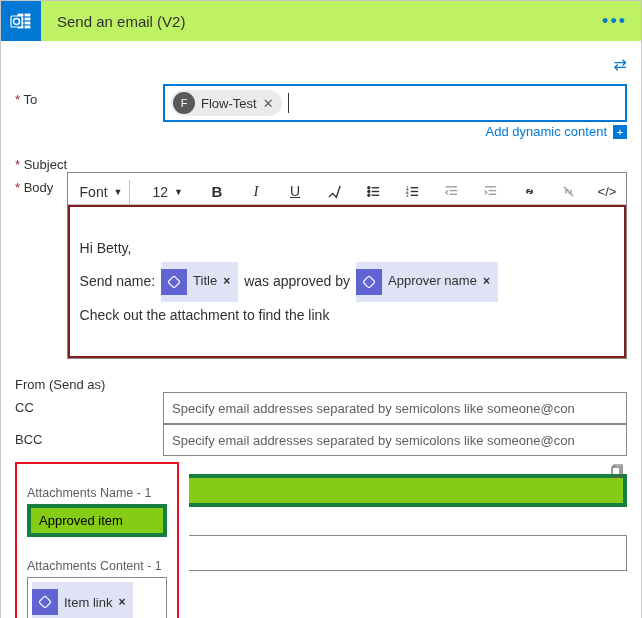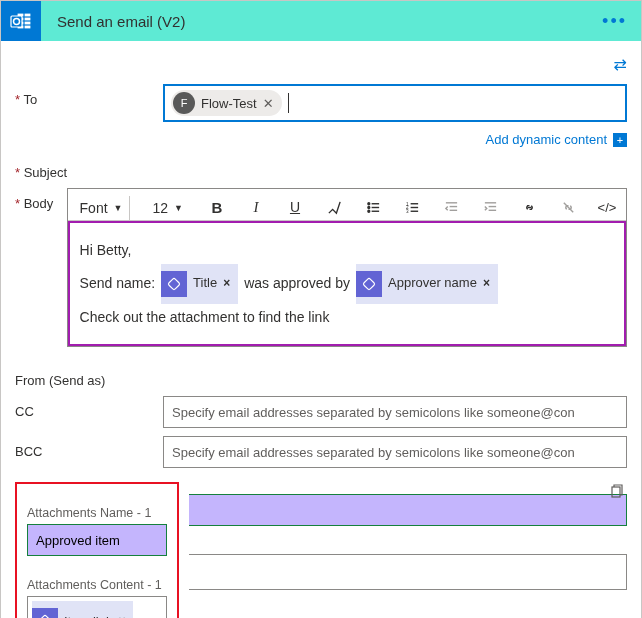--- a/index.html
+++ b/index.html
@@ -1,26 +1,26 @@
 <!DOCTYPE html>
 <html><head>
 <meta charset="utf-8">
 <style>
   * { box-sizing: border-box; font-family: "Segoe UI", -apple-system, sans-serif; }
   body { margin: 0; padding: 0; width: 642px; background: #fff; font-size: 13px; color: #323130; }
   .card { border: 1px solid #c8c6c4; }
-  .header { background: #5eead4; display: flex; align-items: center; height: 40px; padding: 0 14px 0 0; }
+  .header { background: #bef264; display: flex; align-items: center; height: 40px; padding: 0 14px 0 0; }
   .app-icon { width: 40px; height: 40px; background: #0078d4; display: flex; align-items: center; justify-content: center; color: #fff; }
   .app-icon svg { width: 24px; height: 24px; }
   .header-title { flex: 1; font-size: 15px; color: #323130; padding-left: 16px; }
   .header-more { color: #0078d4; font-size: 18px; letter-spacing: 2px; cursor: pointer; }
   .body { padding: 10px 14px; }
   .sync-row { text-align: right; padding: 4px 0 10px; }
   .sync-icon { color: #0078d4; font-size: 16px; cursor: pointer; }
-  .row { display: flex; align-items: flex-start; margin-bottom: 8px; }
+  .row { display: flex; align-items: flex-start; }
   .label { width: 148px; padding-top: 8px; font-size: 13px; color: #323130; }
   .label.req::before { content: "* "; color: #a4262c; }
   .field { flex: 1; }
   .input, .input-box { border: 1px solid #8a8886; width: 100%; min-height: 32px; font-size: 13px; padding: 5px 8px; background: #fff; }
   .input::placeholder { color: #605e5c; }
   .to-box { border: 2px solid #0078d4; min-height: 38px; display: flex; align-items: center; gap: 6px; padding: 3px 6px; }
   .chip { background: #edebe9; border-radius: 16px; display: inline-flex; align-items: center; height: 26px; padding: 0 8px 0 2px; gap: 6px; font-size: 13px; }
   .chip .avatar { width: 22px; height: 22px; border-radius: 50%; background: #595959; color: #fff; display: flex; align-items: center; justify-content: center; font-size: 11px; }
   .chip .x { color: #605e5c; cursor: pointer; font-size: 13px; }
   .cursor-line { width: 1px; height: 20px; background: #323130; }
@@ -30,30 +30,30 @@
   .rte-wrap { border: 1px solid #8a8886; }
   .toolbar { display: flex; align-items: flex-end; height: 32px; border-bottom: 1px solid #c8c6c4; padding: 0 6px; gap: 13px; }
   .tb-sel { display: flex; align-items: center; height: 24px; padding: 0 6px; font-size: 14px; cursor: pointer; border-right: 1px solid #c8c6c4; margin-right: 4px; }
   .tb-sel .caret, .caret { font-size: 9px; margin-left: 6px; }
   .tb-btn { width: 26px; height: 26px; display: flex; align-items: center; justify-content: center; cursor: pointer; color: #323130; font-size: 14px; }
   .tb-btn.bold { font-weight: 700; font-size: 15px; }
   .tb-btn.italic { font-style: italic; font-family: Georgia, serif; font-size: 15px; }
   .tb-btn.under { text-decoration: underline; font-size: 14px; }
   .tb-btn.dim { color: #a19f9d; }
   .tb-btn svg { width: 15px; height: 15px; }
-  .rte-body { border: 2px solid #a21caf; padding: 14px 10px; font-size: 14px; line-height: 1.9; }
+  .rte-body { border: 2px solid #7f1d1d; padding: 28px 10px; font-size: 14px; line-height: 1.9; }
   .rte-line { display: block; }
   .rte-line.inline { display: flex; align-items: center; flex-wrap: wrap; gap: 6px; }
   .token { display: inline-flex; align-items: center; background: #e0e3f6; height: 40px; padding: 0 8px 0 0; gap: 6px; font-size: 13px; }
   .token .t-icon { width: 26px; height: 26px; background: #6264d4; display: flex; align-items: center; justify-content: center; color: #fff; }
   .token .t-icon svg { width: 14px; height: 14px; }
   .token .tx { color: #323130; cursor: pointer; font-size: 12px; font-weight: 600;}
   .att-section { border: 2px solid #e81123; padding: 10px 10px 14px; margin-top: 6px; position: relative; }
   .att-label { font-size: 12.5px; color: #605e5c; margin-bottom: 4px; margin-top: 12px; }
-  .att-input { border: 1px solid #15803d; width: 100%; min-height: 32px; font-size: 13px; padding: 5px 8px; background: #c4b5fd; }
+  .att-input { border: 4px solid #15803d; width: 100%; min-height: 32px; font-size: 13px; padding: 5px 8px; background: #84cc16; }
   .att-content-box { border: 1px solid #8a8886; width: 100%; min-height: 36px; padding: 4px; display:flex; align-items:center; }
   .wide-right { position: relative; }
   .copy-icon { position: absolute; right: -2px; top: 4px; width: 24px; height: 24px; display: flex; align-items: center; justify-content: center; color: #605e5c; cursor: pointer; }
   .copy-icon svg { width: 16px; height: 16px; }
   .att-row { display:flex; gap:10px; align-items:flex-start; }
   .att-col { flex:0 0 164px; }
   .att-wide { flex:1; }
   input { font-family: inherit; outline: none; }
 </style>
 </head>

